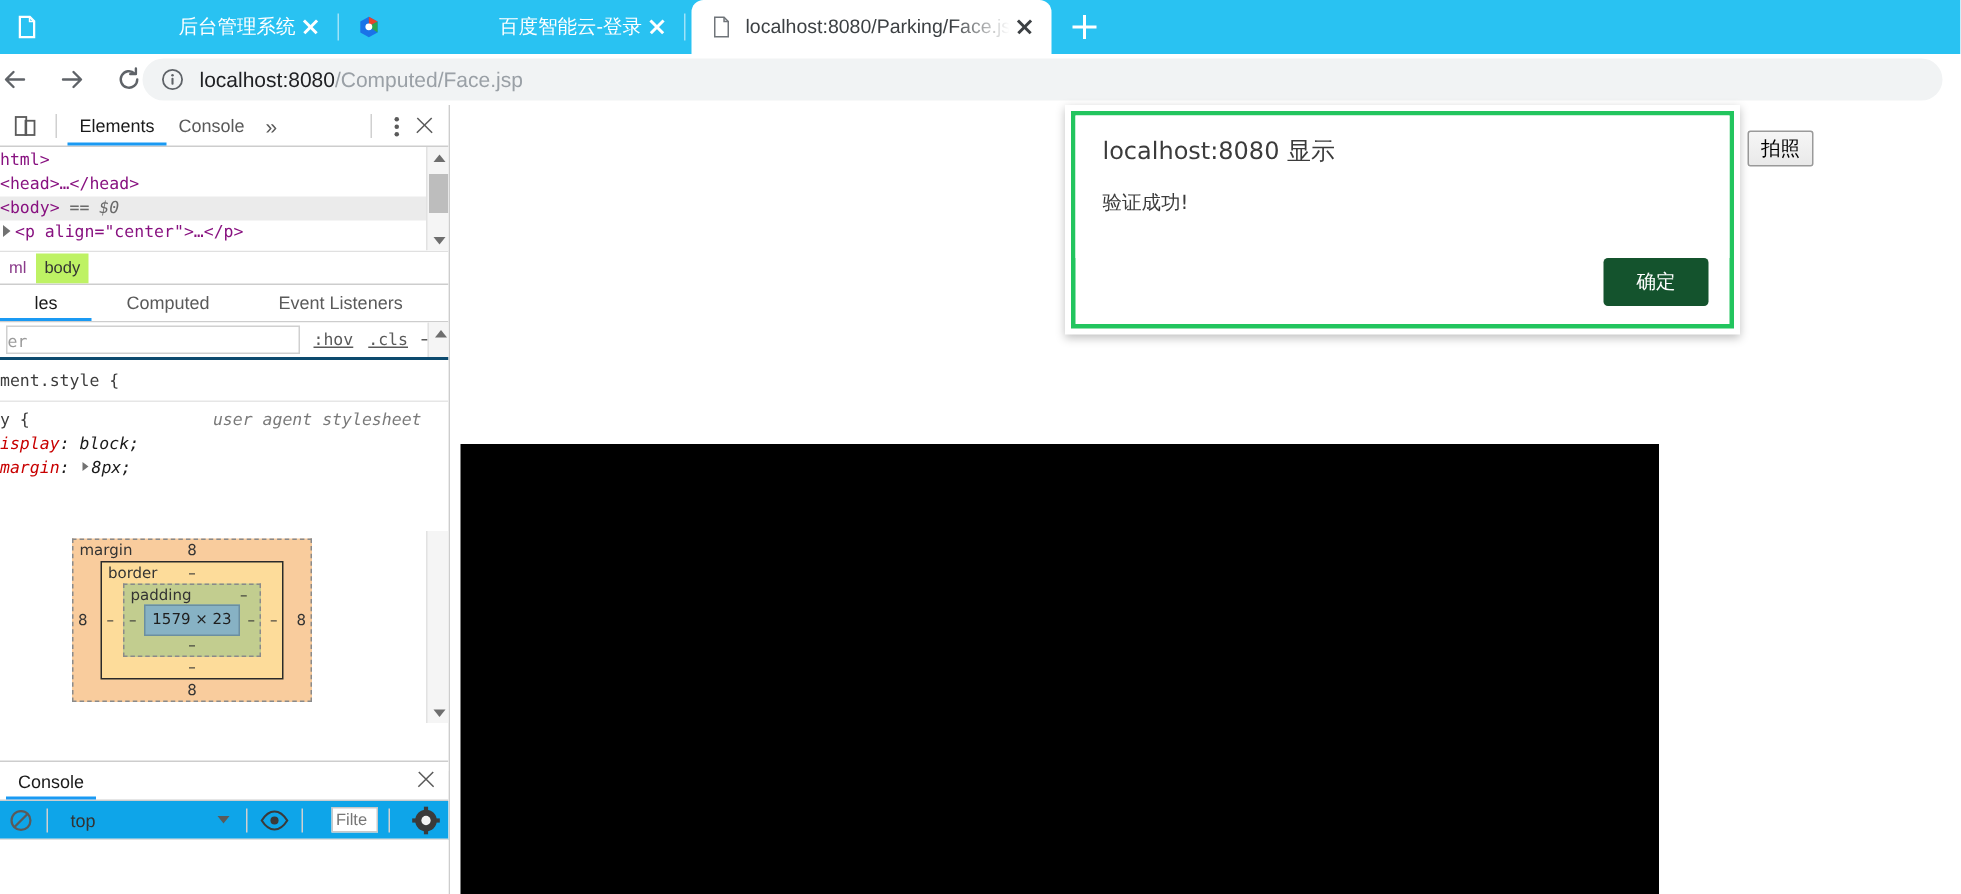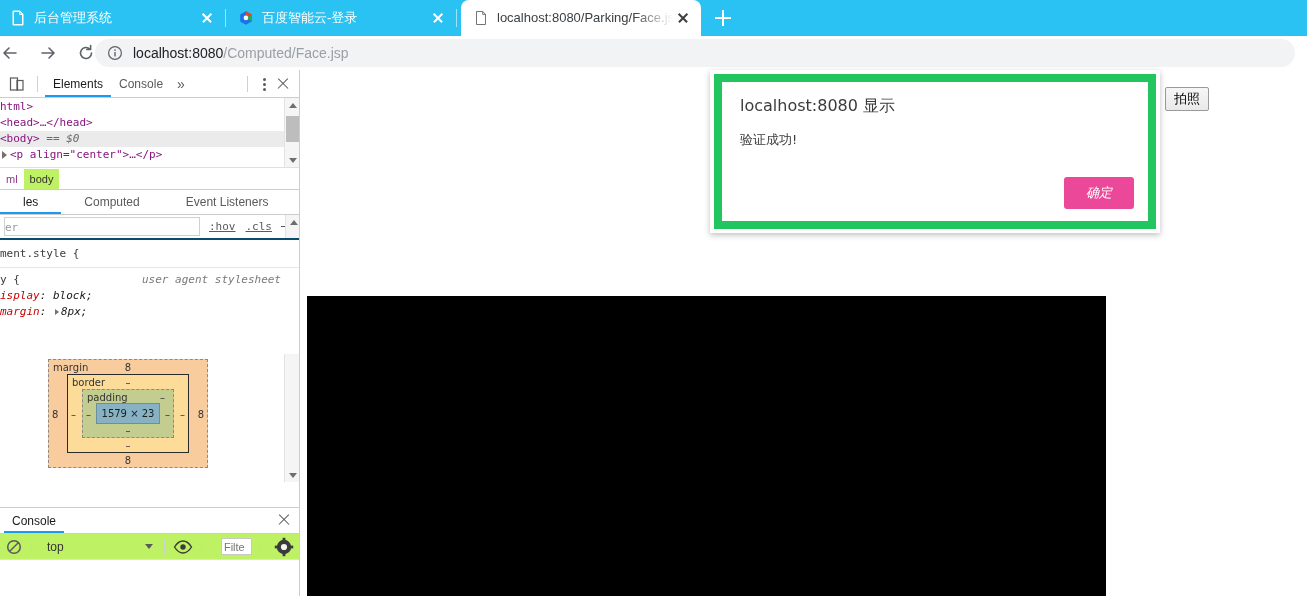--- a/index.html
+++ b/index.html
@@ -31,21 +31,21 @@
     background: #29c2f2;
   }
   .tab {
     position: absolute;
     top: 0;
     height: 36px;
     display: flex;
     align-items: center;
     box-sizing: border-box;
   }
-  .tab.inactive { color: #ffffff; }
+  .tab.inactive { color: #ffffff; text-align: right; }
   .tab.active {
     background: #ffffff;
     border-top-left-radius: 8px;
     border-top-right-radius: 8px;
     color: #3c4043;
   }
   .tab-1 { left: 0; width: 225px; padding-left: 10px; }
   .tab-2 { left: 226px; width: 230px; padding-left: 12px; }
   .tab-3 { left: 461px; width: 240px; padding-left: 12px; }
   .tab-sep {
@@ -176,21 +176,21 @@
   
   .dialog-wrap {
     position: absolute;
     left: 710px; top: 70px;
     width: 450px;
     background: #ffffff;
     box-shadow: 0 2px 6px rgba(0,0,0,0.25);
   }
   .dialog-highlight {
     margin: 4px;
-    border: 8px solid #22c55e;
+    border: 3px solid #22c55e;
     background: #ffffff;
   }
   .dialog-body {
     padding: 14px 18px 10px 18px;
     background: #ffffff;
   }
   .dialog-title {
     font-size: 16px;
     color: #3b3b3b;
     margin-bottom: 14px;
@@ -201,29 +201,28 @@
     color: #3b3b3b;
     min-height: 36px;
     font-family: "DejaVu Sans", sans-serif;
   }
   .dialog-actions {
     display: flex;
     justify-content: flex-end;
     padding: 0 14px 12px 14px;
   }
   .dialog-ok {
-    background: #ec4899;
+    background: #14532d;
     color: #ffffff;
     border: none;
     border-radius: 3px;
     font-size: 13px;
     padding: 7px 22px;
     cursor: pointer;
     font-family: "DejaVu Sans", sans-serif;
-    font-style: italic;
   }
 
   
   .devtools {
     position: absolute;
     left: 0; top: 70px;
     width: 300px;
     height: 526px;
     background: #ffffff;
     border-right: 1px solid #cdcdcd;
@@ -576,21 +575,21 @@
     left: 2px; top: 8px;
     width: 14px; height: 1.4px;
     background: currentColor;
   }
   .drawer-x::before { transform: rotate(45deg); }
   .drawer-x::after  { transform: rotate(-45deg); }
   .console-toolbar {
     height: 25px;
     display: flex;
     align-items: center;
-    background: #bef264;
+    background: #0ea5e9;
     border-bottom: 1px solid #e0e0e0;
     padding: 0 4px;
   }
   .ban-icon {
     width: 20px; height: 20px;
     position: relative;
     flex: 0 0 20px;
     cursor: pointer;
   }
   .ctx-select {

